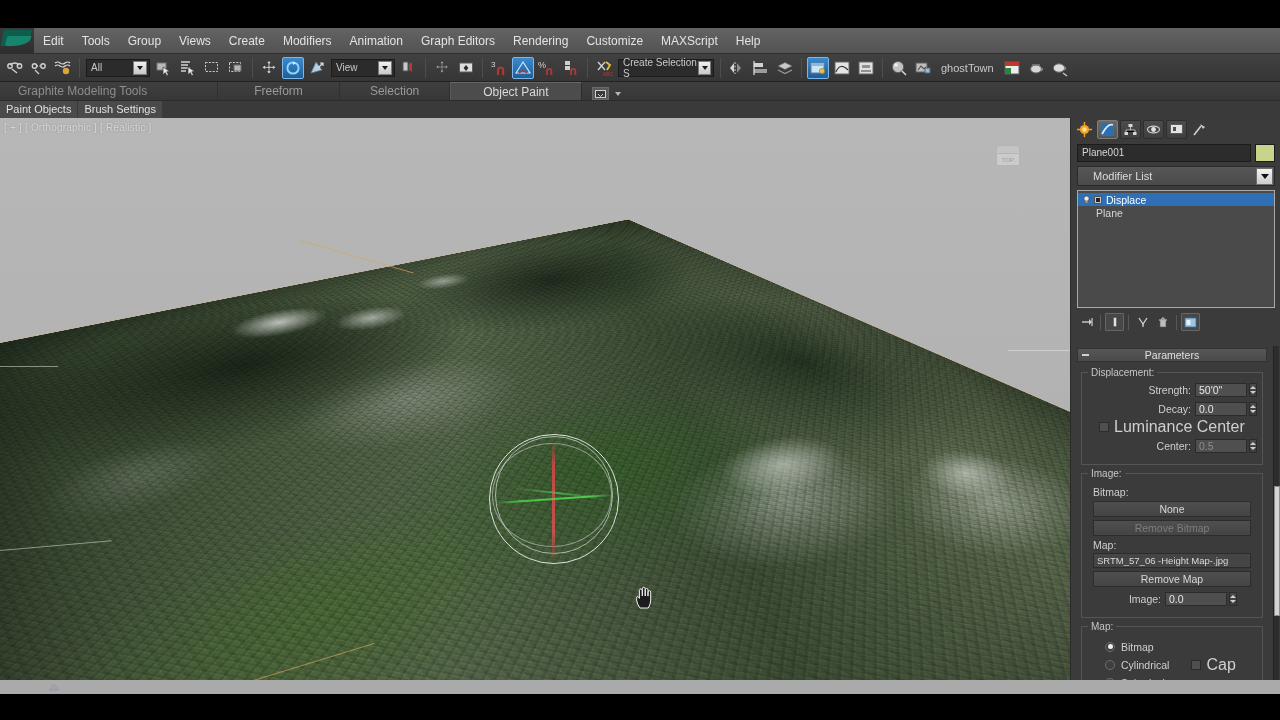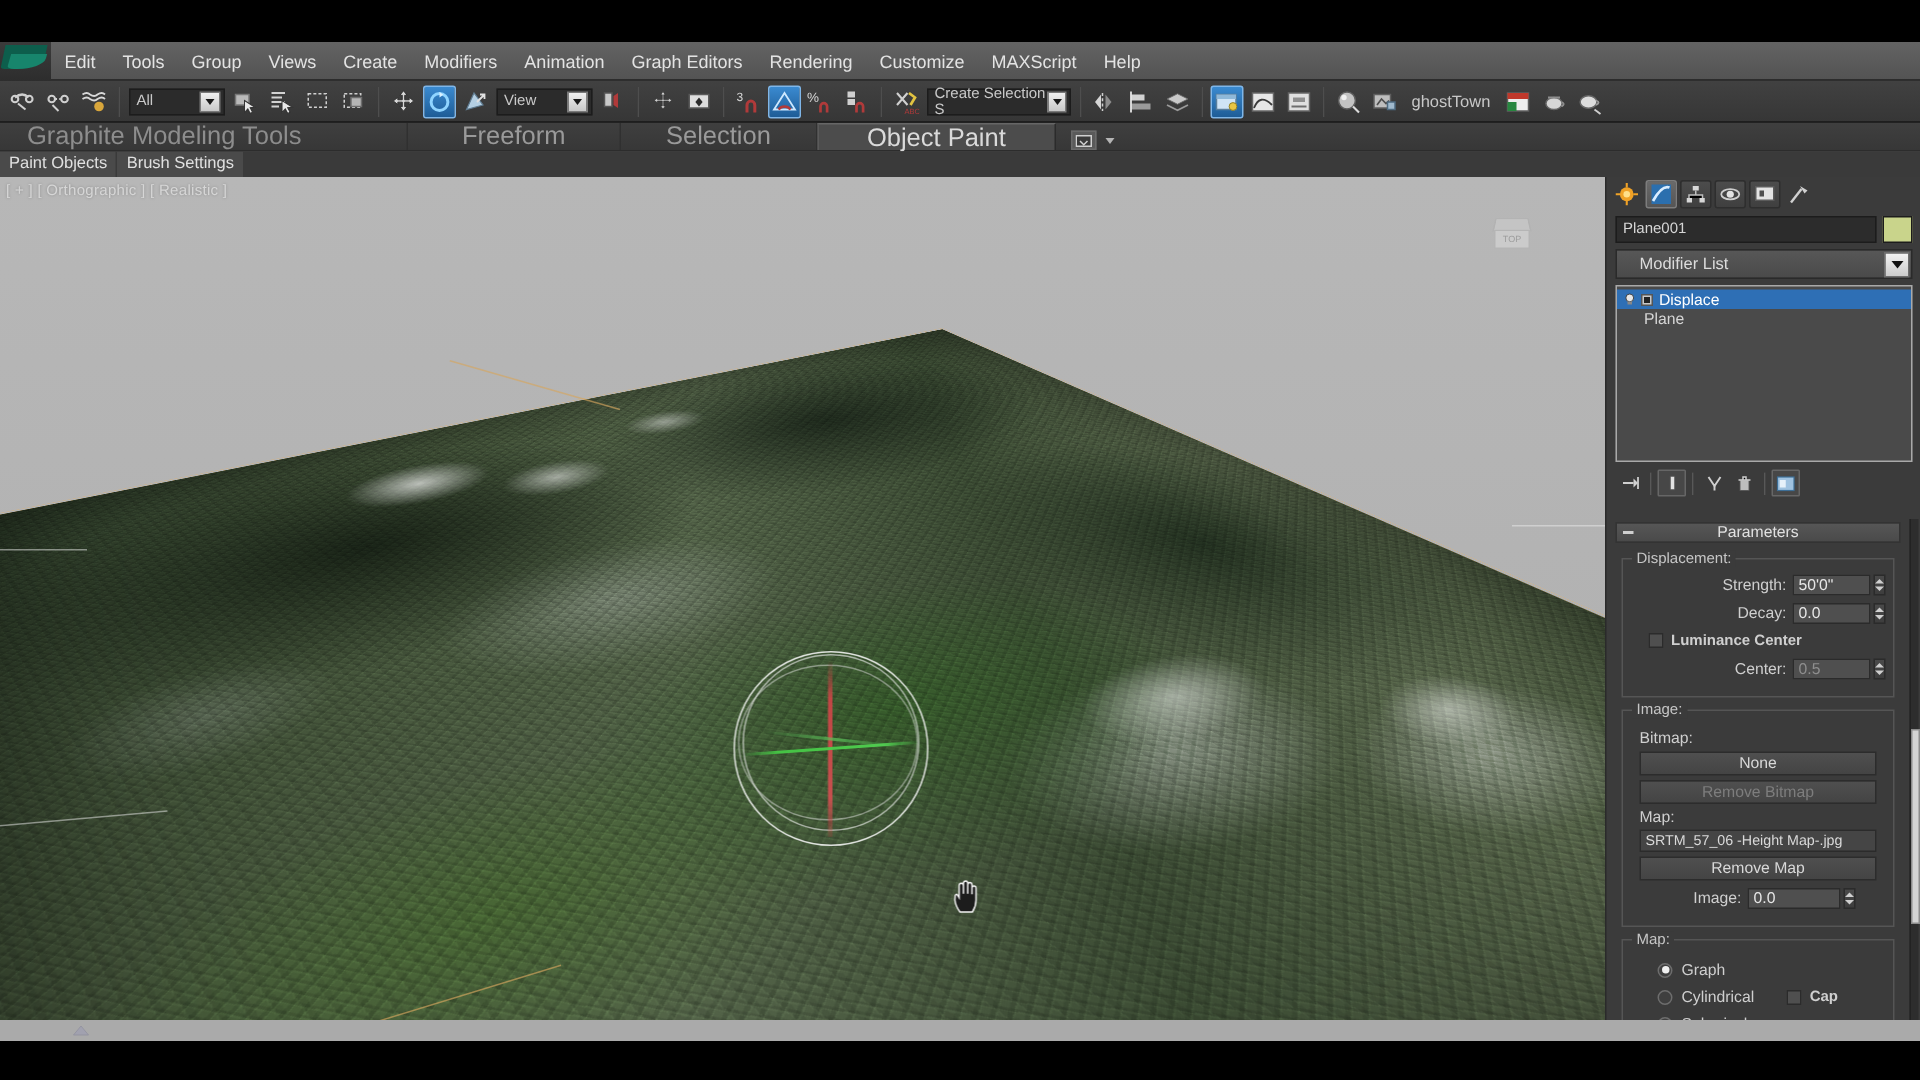--- a/index.html
+++ b/index.html
@@ -100,21 +100,21 @@
     position: absolute; left: 0; top: 82px; width: 1280px; height: 36px;
     background: #3a3a3a;
   }
   .ribbon-tabs {
     position: absolute; left: 0; top: 0; width: 1280px; height: 19px;
     background: linear-gradient(#3f3f3f,#373737);
     display: flex; align-items: flex-end;
     border-bottom: 1px solid #2c2c2c;
   }
   .rtab {
-    font-size: 17px; color: #9a9a9a; padding: 2px 14px 2px;
+    font-size: 12px; color: #9a9a9a; padding: 2px 14px 2px;
     height: 18px; line-height: 14px; white-space: nowrap;
     border-right: 1px solid #303030;
   }
   .rtab.sel {
     background: #4c4c4c; color: #dadada;
     border-top: 1px solid #666; border-left: 1px solid #5a5a5a;
     border-right: 1px solid #2b2b2b;
   }
   .rtab.title { color: #8d8d8d; padding-left: 18px; padding-right: 70px; }
   .rtab.free { padding-left: 36px; padding-right: 36px; }
@@ -407,21 +407,21 @@
     border-right: 3px solid transparent; display: block;
   }
   .spinner i.up { border-bottom: 3px solid #cfcfcf; }
   .spinner i.dn { border-top: 3px solid #cfcfcf; }
 
   .chkrow { display: flex; align-items: center; height: 14px; margin: 4px 0 4px 12px; }
   .chkbox {
     width: 10px; height: 10px; background: #4f4f4f; border: 1px solid #2b2b2b;
     margin-right: 5px; flex: 0 0 10px;
   }
-  .chklabel { font-size: 10px; color: #cfcfcf; font-weight: bold; }
+  .chklabel { font-size: 16px; color: #cfcfcf; }
 
   .radiorow { display: flex; align-items: center; height: 15px; margin: 3px 0 3px 18px; }
   .radio {
     width: 10px; height: 10px; border-radius: 50%;
     background: #3f3f3f; border: 1px solid #6d6d6d; margin-right: 6px;
     display: flex; align-items: center; justify-content: center; flex: 0 0 10px;
   }
   .radio.on::after {
     content: ""; width: 5px; height: 5px; border-radius: 50%; background: #f0f0f0;
   }
@@ -968,21 +968,21 @@
               </span>
           </div>
         </div>
       </div>
 
       <div class="grp">
         <span class="grp-title">Map:</span>
 
         <div class="radiorow">
           <span class="radio on"></span>
-          <span class="radiolabel">Graph</span>
+          <span class="radiolabel">Bitmap</span>
         </div>
 
         <div class="radiorow" style="position:relative;">
           <span class="radio"></span>
           <span class="radiolabel">Cylindrical</span>
           <span class="chkbox" style="margin-left:22px;"></span>
           <span class="chklabel">Cap</span>
         </div>
 
         <div class="radiorow">

